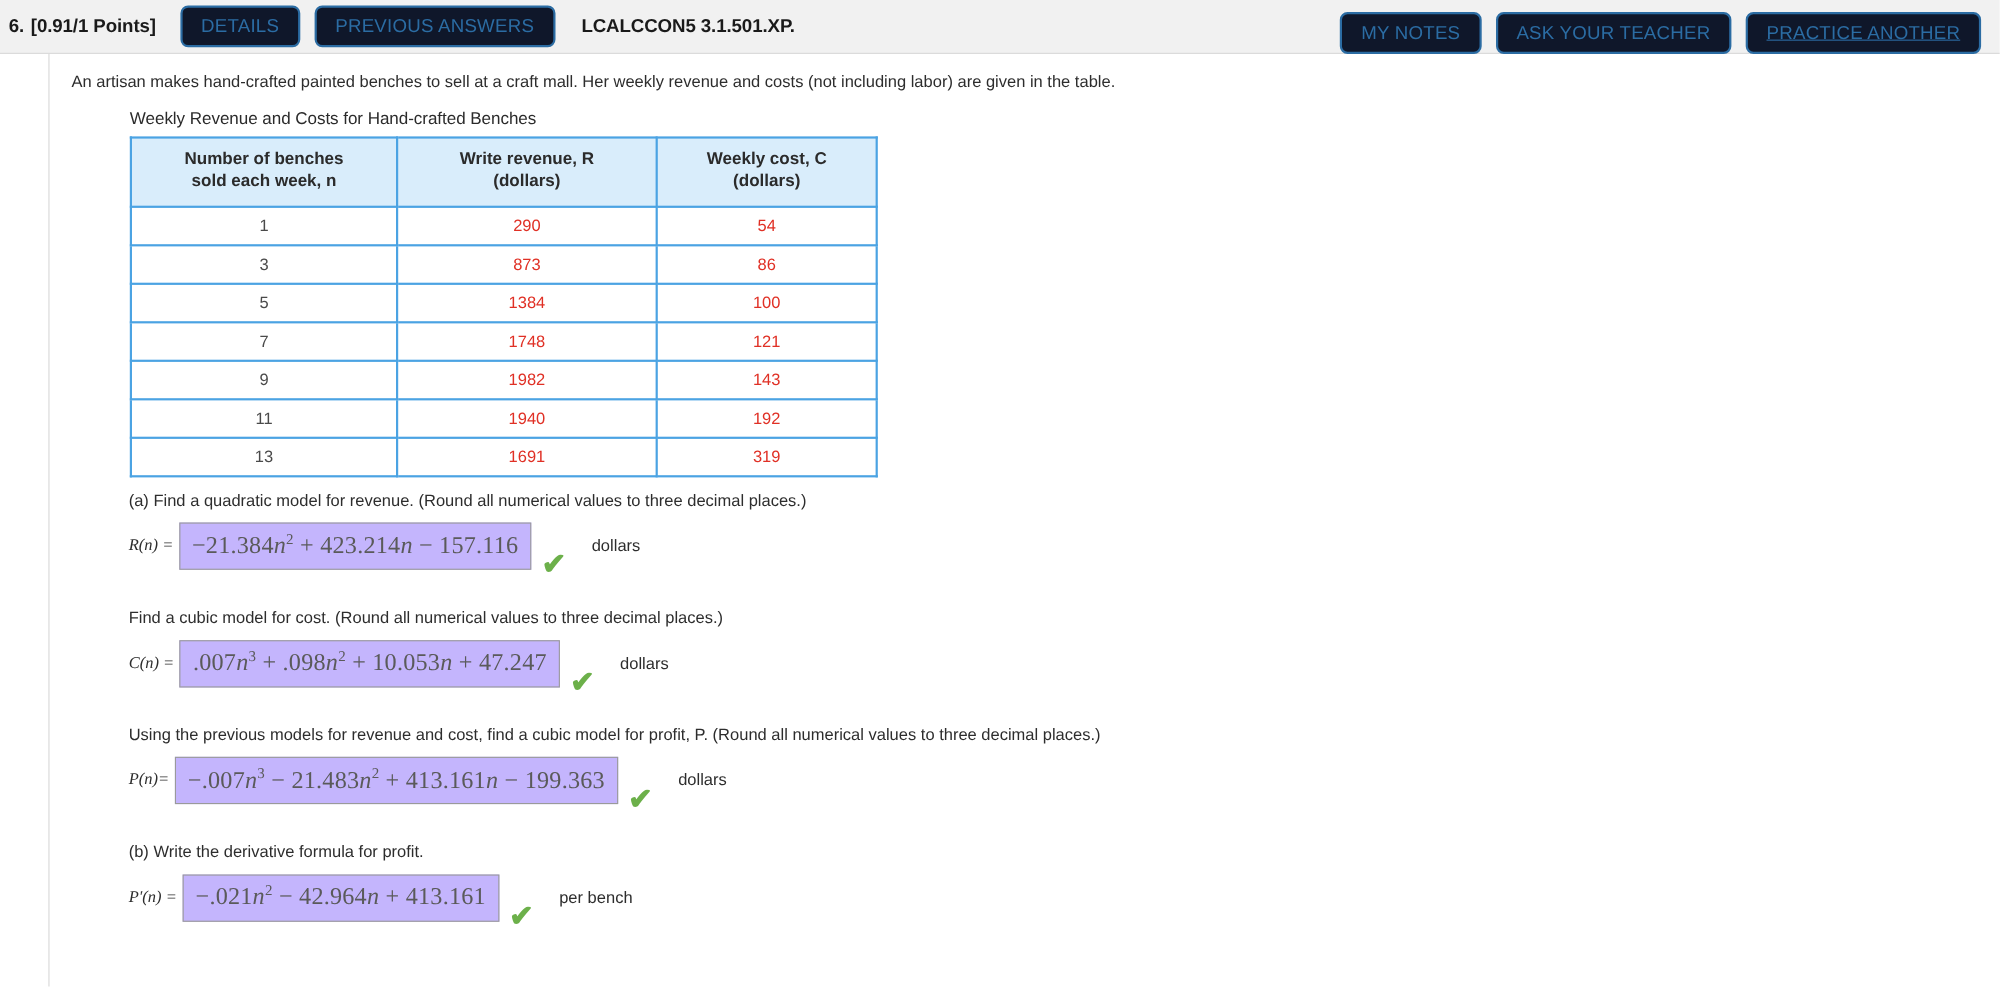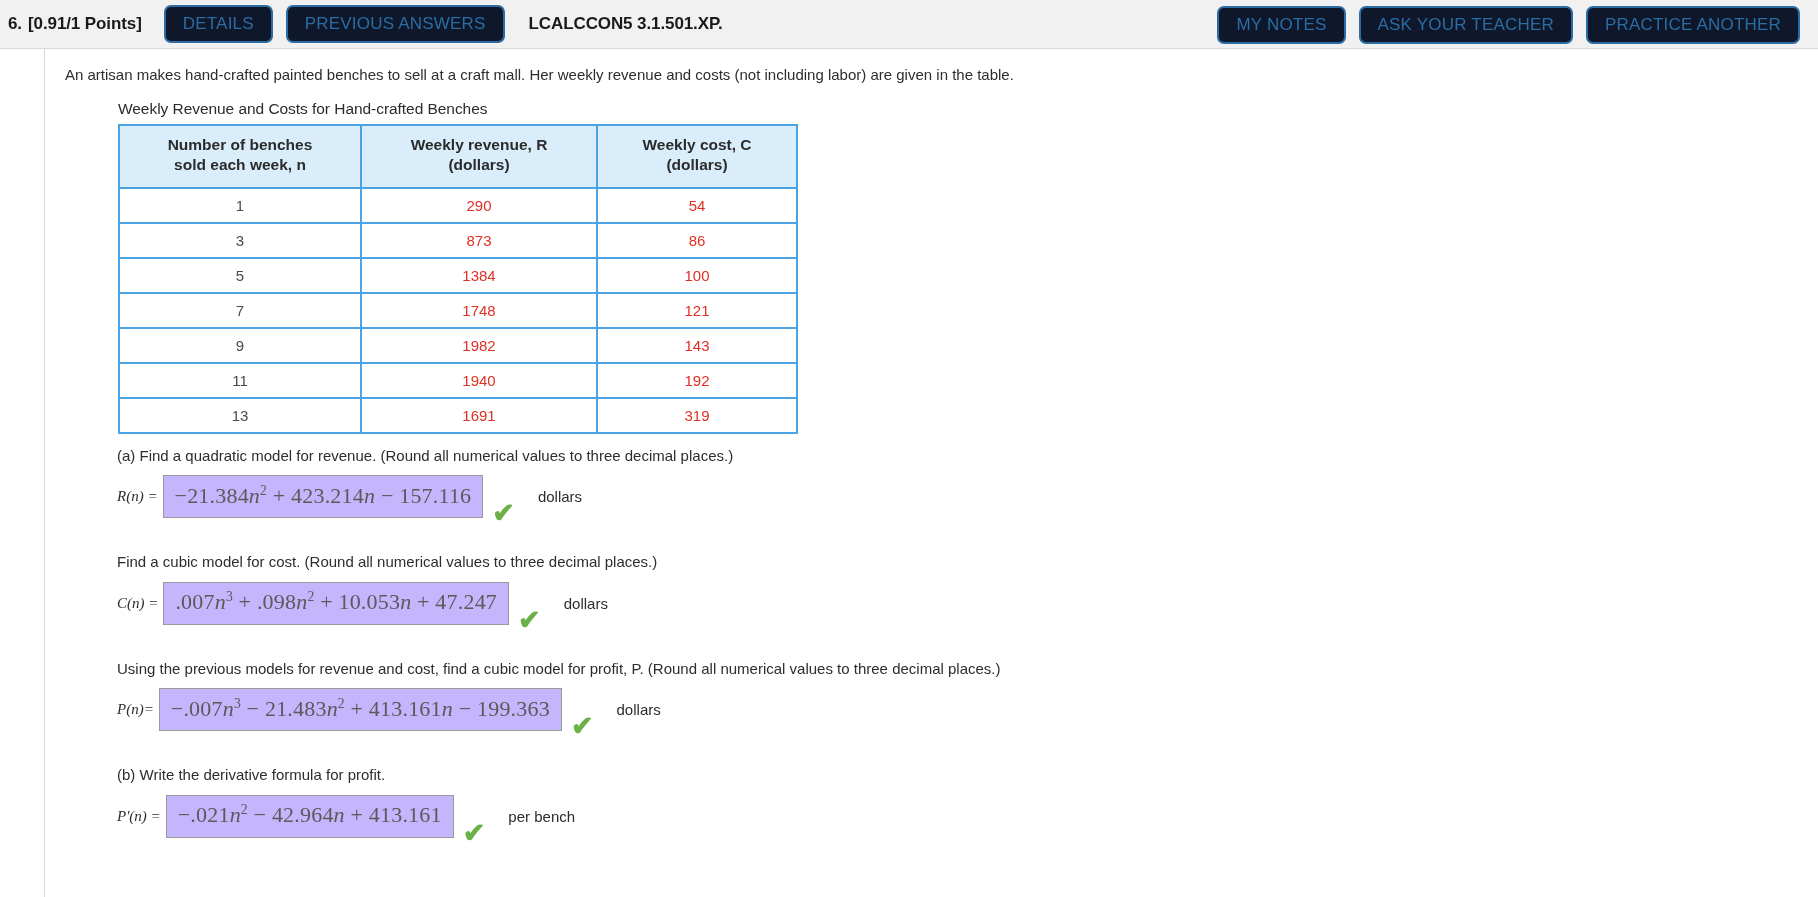--- a/index.html
+++ b/index.html
@@ -60,27 +60,27 @@
   .problem-code {
     font-size: 17px;
     font-weight: bold;
     color: #1a1a1a;
     margin-left: 11px;
     white-space: nowrap;
     letter-spacing: -0.1px;
   }
   .header-right {
     position: absolute;
-    right: 18px;
+    right: 5px;
     top: 0;
     height: 49px;
     display: flex;
-    align-items: center;
-  }
-  .header-right .wa-btn:last-child { margin-right: 0; }
+    align-items: flex-end;
+  }
+  .header-right .wa-btn:last-child { margin-right: 12px; text-decoration: underline; }
 
   
   .content-area {
     position: relative;
     padding: 0;
   }
   .left-rule {
     position: absolute;
     left: 44px;
     top: 0;
@@ -233,21 +233,21 @@
             <col class="col-r">
             <col class="col-c">
         </colgroup>
         <thead>
           <tr>
             <th>
               <span>Number of benches</span><br>
               <span>sold each week, n</span>
             </th>
             <th>
-              <span>Weekly revenue, R</span><br>
+              <span>Write revenue, R</span><br>
               <span>(dollars)</span>
             </th>
             <th>
               <span>Weekly cost, C</span><br>
               <span>(dollars)</span>
             </th>
           </tr>
         </thead>
         <tbody>
           <tr>

